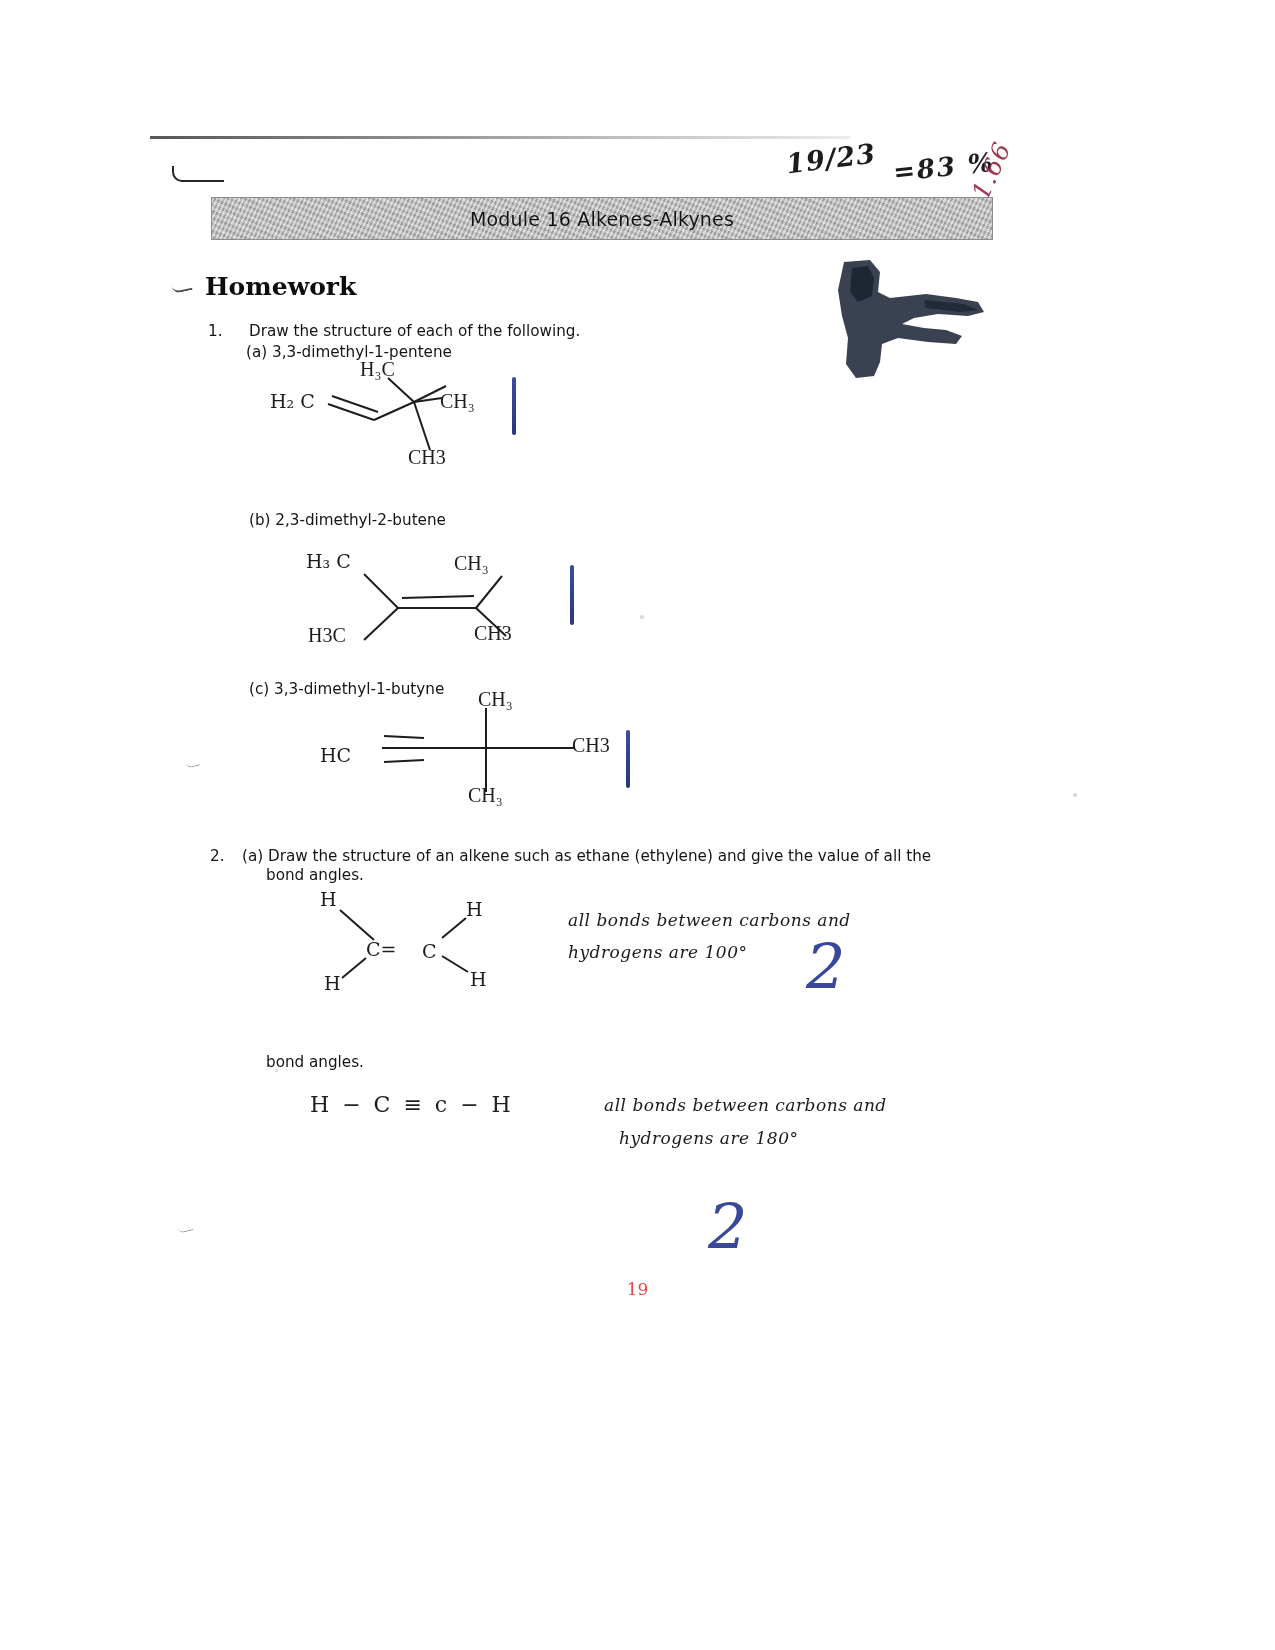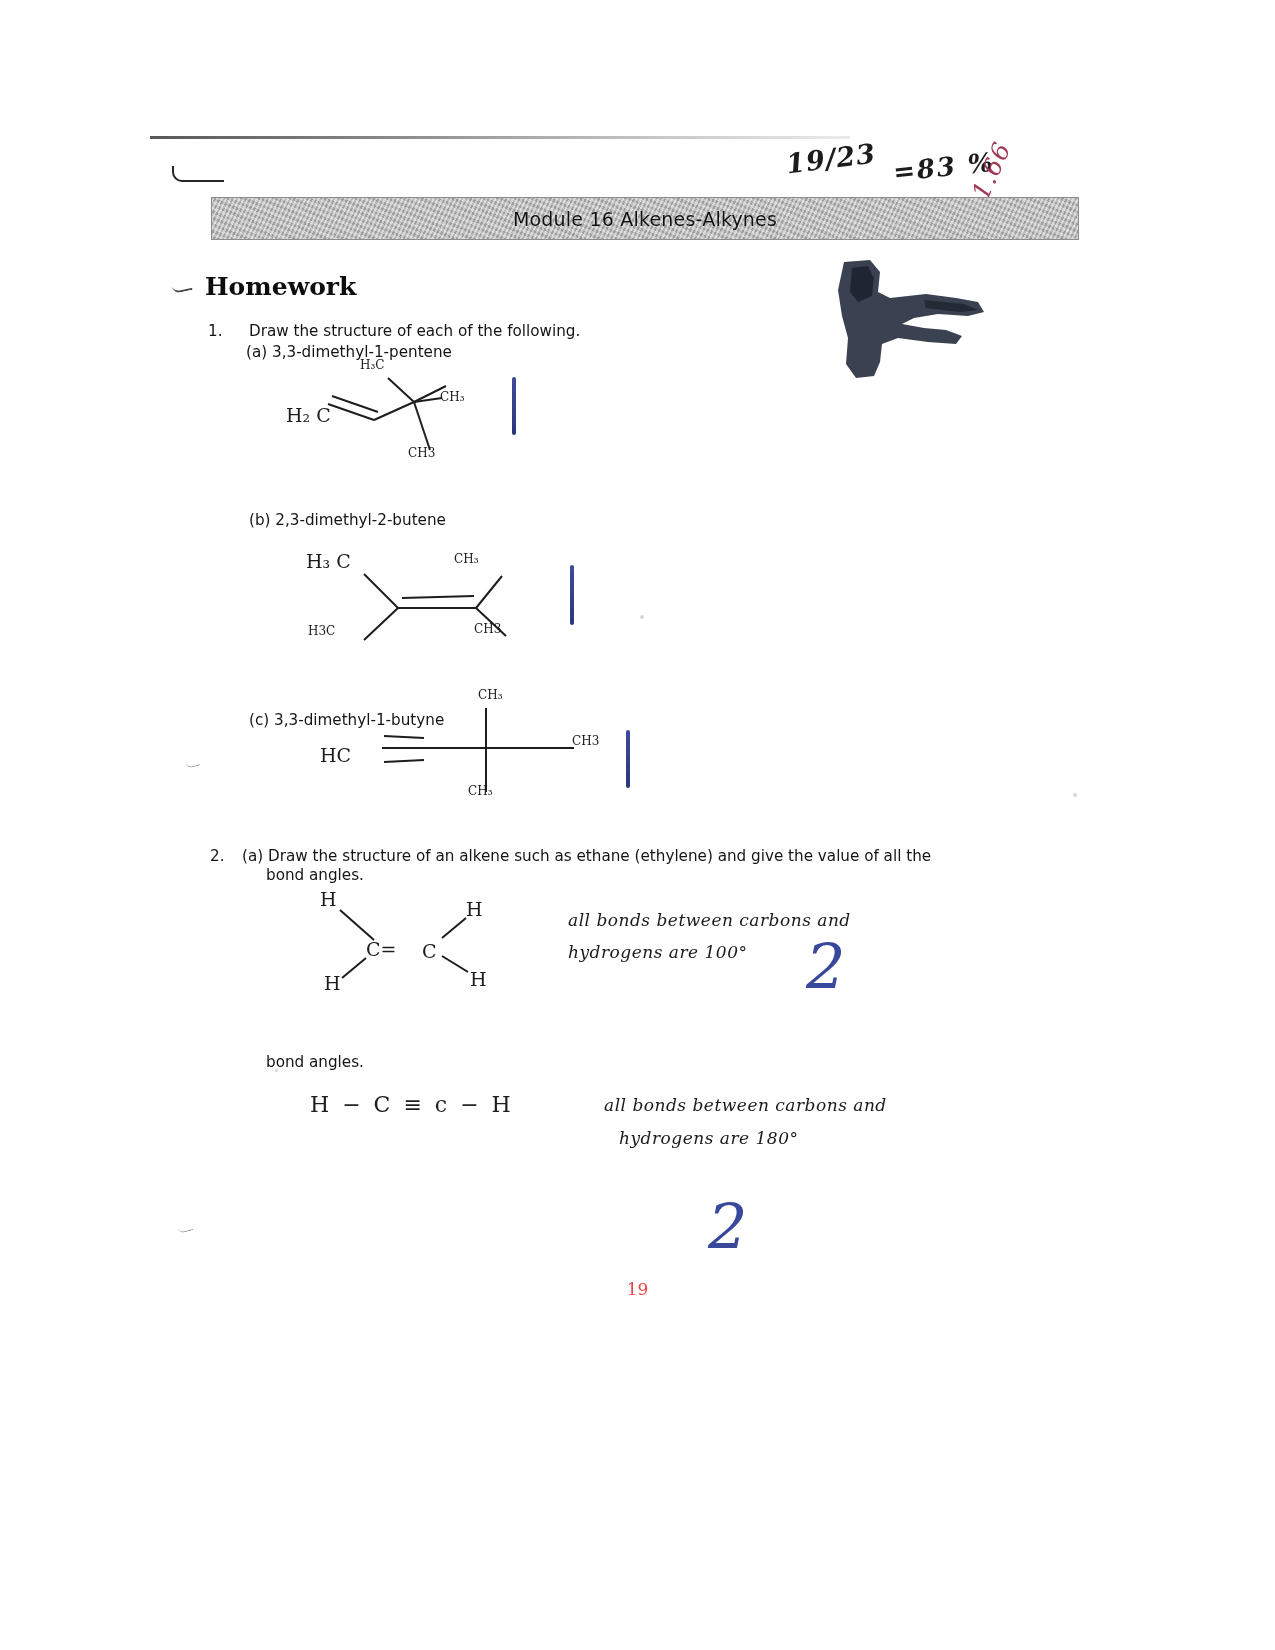--- a/index.html
+++ b/index.html
@@ -30,21 +30,21 @@
   .scan-speck {
     position: absolute;
     background: #c9c9c9;
     opacity: .75;
   }
   
   .module-band {
     position: absolute;
     left: 211px;
     top: 197px;
-    width: 868px;
+    width: 782px;
     height: 43px;
     background:
       repeating-linear-gradient(115deg, rgba(255,255,255,.40) 0px, rgba(255,255,255,.40) 2px, rgba(0,0,0,.06) 2px, rgba(0,0,0,.06) 4px),
       repeating-linear-gradient(22deg, rgba(0,0,0,.07) 0px, rgba(0,0,0,.07) 3px, rgba(255,255,255,.25) 3px, rgba(255,255,255,.25) 6px),
       #b5b5b5;
     border: 1px solid #8d8d8d;
     box-sizing: border-box;
     display: flex;
     align-items: center;
     justify-content: center;
@@ -179,21 +179,21 @@
   .chem {
     position: absolute;
   }
   .atom {
     position: absolute;
     font-family: "DejaVu Serif", serif;
     font-size: 19px;
     color: #1d1d1d;
     white-space: nowrap;
   }
-  .atom.sm { font-size: 12px; }
+  .atom.sm { font-size: 20px; font-family: Liberation Serif, serif; }
   .checkmark {
     position: absolute;
     width: 4px;
     border-radius: 3px;
     background: linear-gradient(to bottom, #3d4c9a, #2b3779);
   }
   .blue2 {
     position: absolute;
     font-family: "DejaVu Serif", serif;
     font-size: 62px;
@@ -257,21 +257,21 @@
       <path d="M104 52 L144 34" stroke="#1d1d1d" stroke-width="2" fill="none"></path>
 
       <path d="M144 34 L118 10" stroke="#1d1d1d" stroke-width="2" fill="none"></path>
 
       <path d="M144 34 L176 18" stroke="#1d1d1d" stroke-width="2" fill="none"></path>
 
       <path d="M144 34 L172 30" stroke="#1d1d1d" stroke-width="2" fill="none"></path>
 
       <path d="M144 34 L160 82" stroke="#1d1d1d" stroke-width="2" fill="none"></path>
     </svg>
-    <div class="atom" style="left:0px;top:36px;margin-left:16px;">H₂ C</div>
+    <div class="atom" style="left:0px;top:22px;">H₂ C</div>
     <div class="atom sm" style="left:90px;top:-10px;">H₃C</div>
     <div class="atom sm" style="left:170px;top:22px;">CH₃</div>
     <div class="atom sm" style="left:138px;top:78px;">CH3</div>
   </div>
   <div class="checkmark" style="left:512px;top:377px;height:58px;"></div>
 
   <div class="q" style="left:249px;top:511px;">(b) 2,3-dimethyl-2-butene</div>
   <div class="chem" style="left:306px;top:552px;width:260px;height:100px;">
     <svg width="260" height="100" viewBox="0 0 260 100">
 
@@ -284,21 +284,21 @@
       <path d="M170 56 L196 24" stroke="#1d1d1d" stroke-width="2" fill="none"></path>
       <path d="M170 56 L200 84" stroke="#1d1d1d" stroke-width="2" fill="none"></path>
     </svg>
     <div class="atom" style="left:0px;top:-2px;">H₃ C</div>
     <div class="atom sm" style="left:148px;top:0px;">CH₃</div>
     <div class="atom sm" style="left:2px;top:72px;">H3C</div>
     <div class="atom sm" style="left:168px;top:70px;">CH3</div>
   </div>
   <div class="checkmark" style="left:570px;top:565px;height:60px;"></div>
 
-  <div class="q" style="left:249px;top:680px;margin-top:31px;">(c) 3,3-dimethyl-1-butyne</div>
+  <div class="q" style="left:249px;top:680px;">(c) 3,3-dimethyl-1-butyne</div>
   <div class="chem" style="left:320px;top:700px;width:300px;height:110px;">
     <svg width="300" height="110" viewBox="0 0 300 110">
 
       <path d="M64 36 L104 38" stroke="#1d1d1d" stroke-width="2" fill="none"></path>
       <path d="M62 48 L106 48" stroke="#1d1d1d" stroke-width="2" fill="none"></path>
       <path d="M64 62 L104 60" stroke="#1d1d1d" stroke-width="2" fill="none"></path>
 
       <path d="M106 48 L254 48" stroke="#1d1d1d" stroke-width="2" fill="none"></path>
 
       <path d="M166 8 L166 92" stroke="#1d1d1d" stroke-width="2" fill="none"></path>

